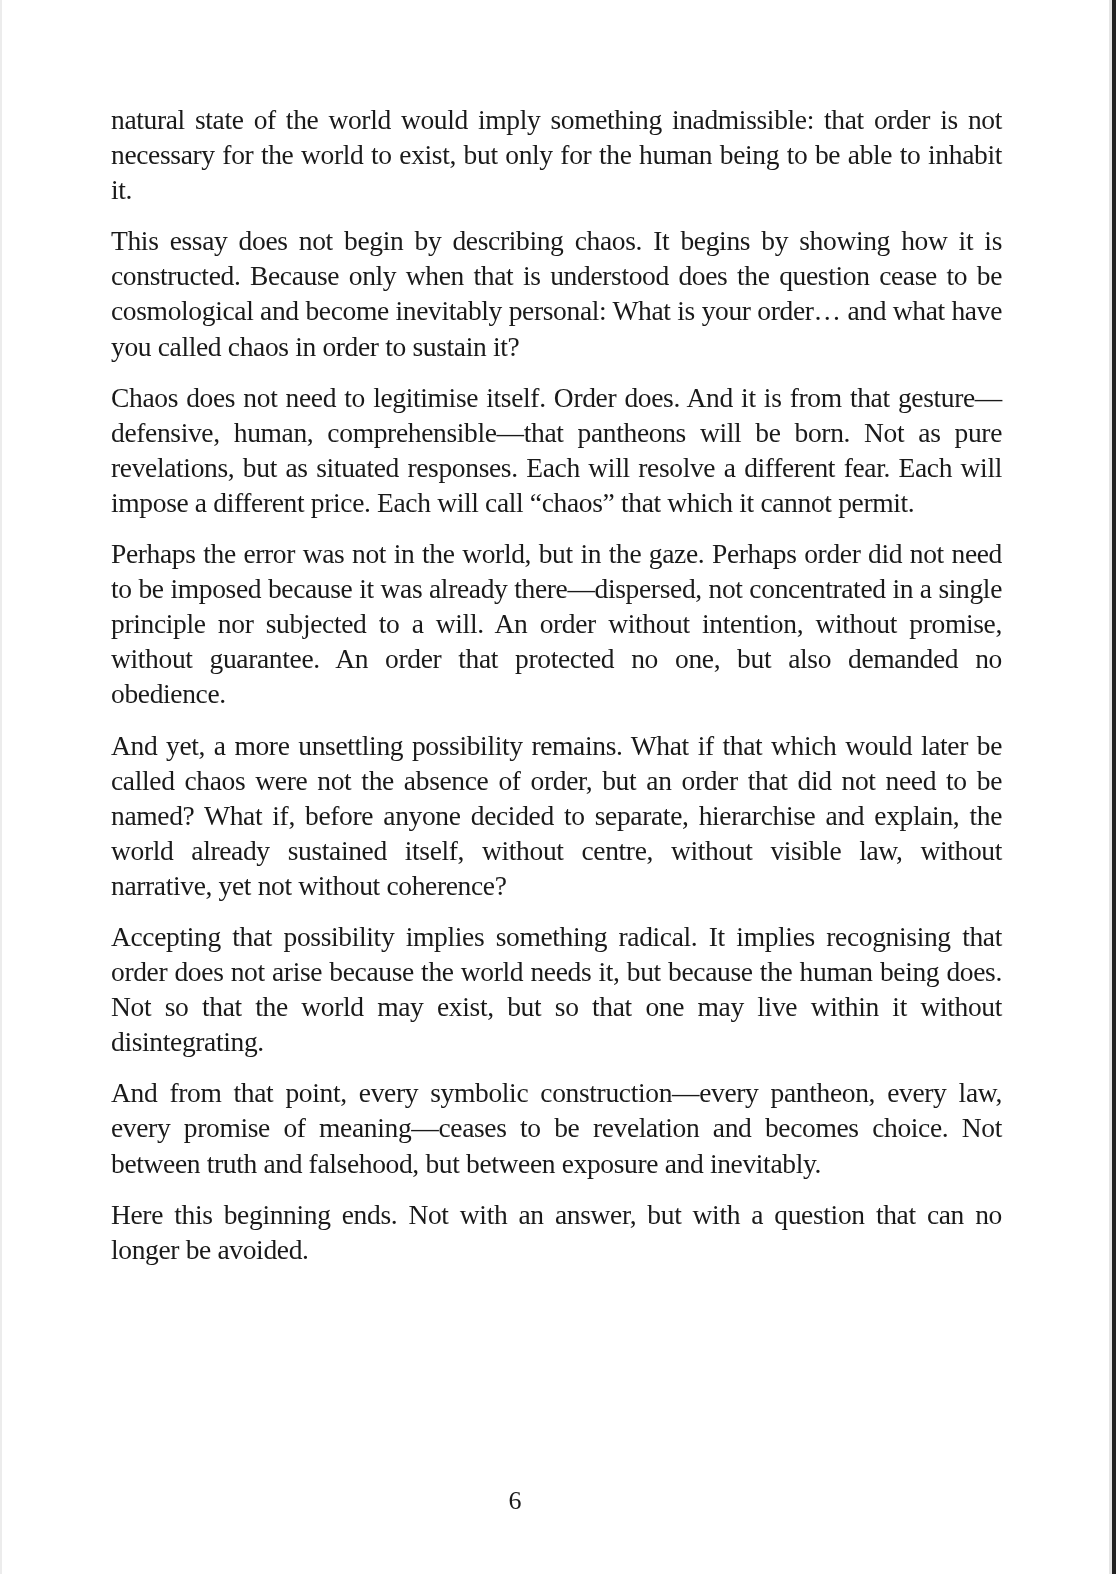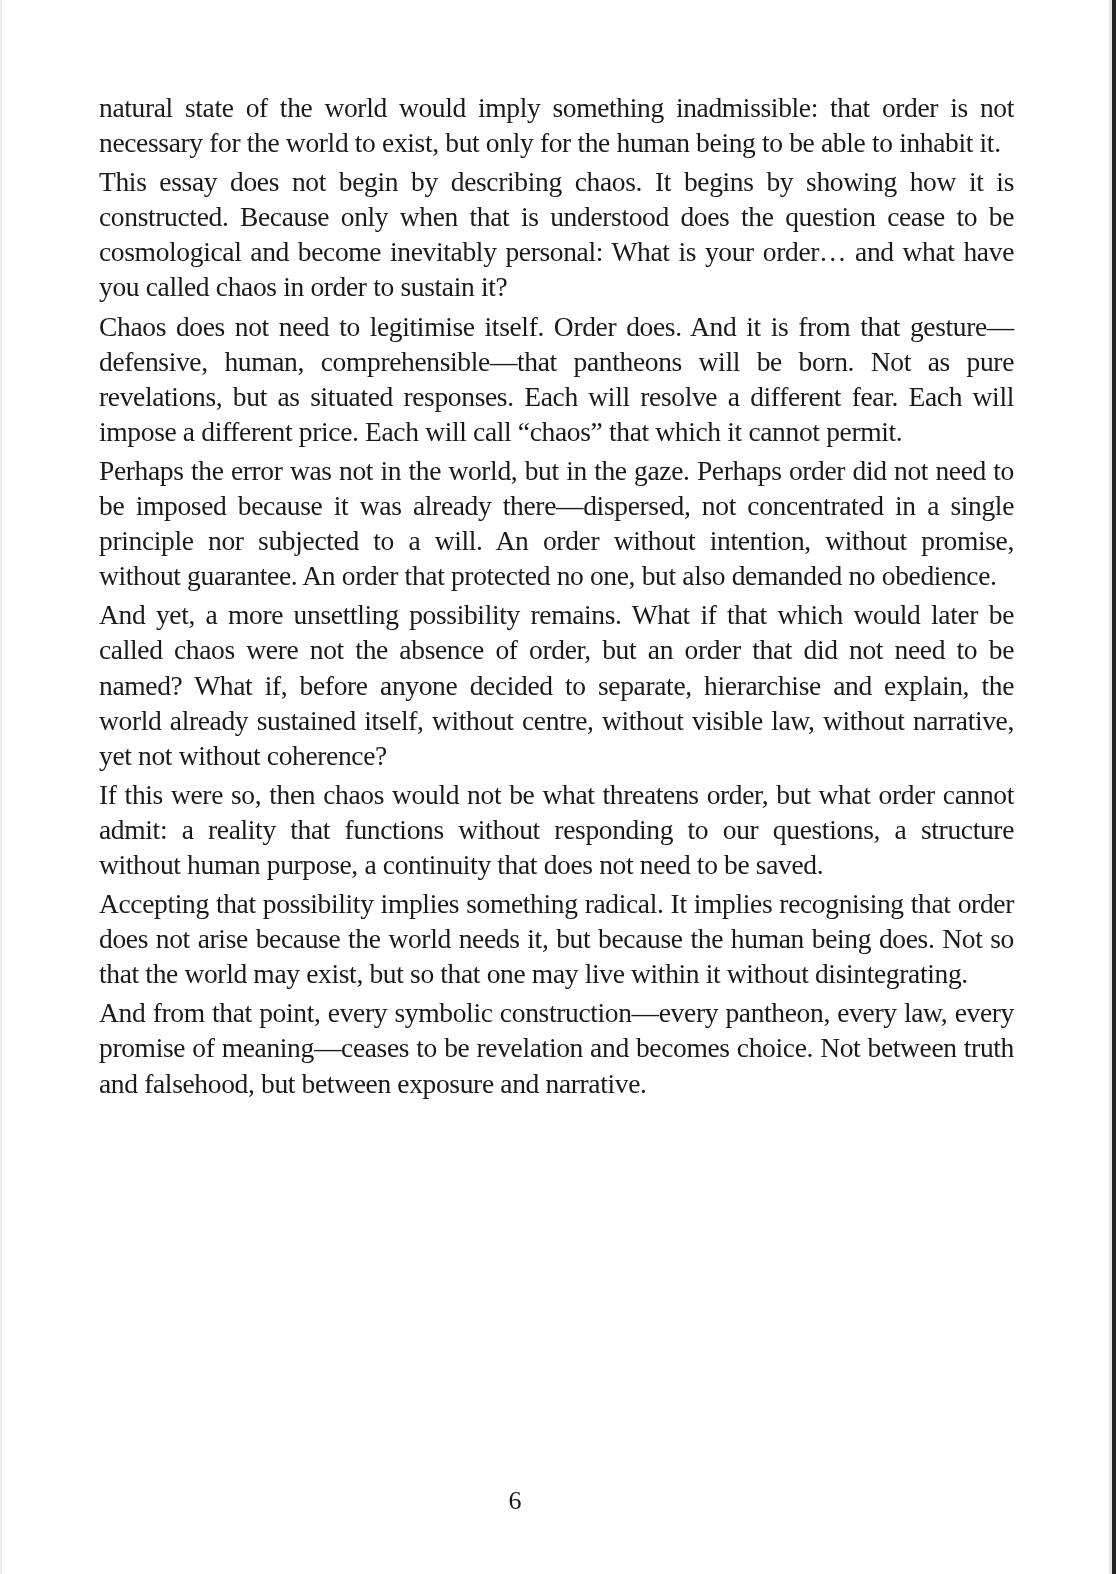--- a/index.html
+++ b/index.html
@@ -50,21 +50,21 @@
       left: 95px;
       top: 86px;
       width: 923px;
       font-family: "Liberation Serif", "DejaVu Serif", serif;
       font-size: 27.5px;
       line-height: 35.1px;
       color: #1a1a1a;
       letter-spacing: -0.35px;
     }
     .body-text p {
-      margin: 4px;
+      margin: 16px;
       padding: 0;
       text-align: justify;
       hyphens: manual;
     }
     .page-number {
       position: absolute;
       left: 0;
       width: 1030px;
       top: 1486px;
       text-align: center;
@@ -78,22 +78,22 @@
 
 <div class="page">
   <div class="left-edge"></div>
 
   <div class="body-text">
     <p>natural state of the world would imply something inadmissible: that order is not necessary for the world to exist, but only for the human being to be able to inhabit it.</p>
     <p>This essay does not begin by describing chaos. It begins by showing how it is constructed. Because only when that is understood does the question cease to be cosmological and become inevitably personal: What is your order… and what have you called chaos in order to sustain it?</p>
     <p>Chaos does not need to legitimise itself. Order does. And it is from that ges­ture—defensive, human, comprehensible—that pantheons will be born. Not as pure revelations, but as situated responses. Each will resolve a different fear. Each will impose a different price. Each will call “chaos” that which it cannot permit.</p>
     <p>Perhaps the error was not in the world, but in the gaze. Perhaps order did not need to be imposed because it was already there—dispersed, not concentrated in a single principle nor subjected to a will. An order without intention, without promise, without guarantee. An order that protected no one, but also demanded no obedience.</p>
     <p>And yet, a more unsettling possibility remains. What if that which would later be called chaos were not the absence of order, but an order that did not need to be named? What if, before anyone decided to separate, hierarchise and explain, the world already sustained itself, without centre, without visible law, without narrative, yet not without coherence?</p>
-    <p>If this were so, then chaos would not be what threatens order, but what order cannot admit: a reality that functions without responding to our questions, a structure without human purpose, a continuity that does not need to be saved.</p>
     <p>Accepting that possibility implies something radical. It implies recognising that order does not arise because the world needs it, but because the human being does. Not so that the world may exist, but so that one may live within it without disintegrating.</p>
-    <p>And from that point, every symbolic construction—every pantheon, every law, every promise of meaning—ceases to be revelation and becomes choice. Not between truth and falsehood, but between exposure and narrative.</p>
+    <p>And from that point, every symbolic construction—every pantheon, every law, every promise of meaning—ceases to be revelation and becomes choice. Not between truth and falsehood, but between exposure and inevitably.</p>
+    <p>Here this beginning ends. Not with an answer, but with a question that can no longer be avoided.</p>
   </div>
 
   <div class="page-number">6</div>
 
   <div class="right-shadow"></div>
   <div class="right-edge"></div>
 </div>
 
 </body></html>

